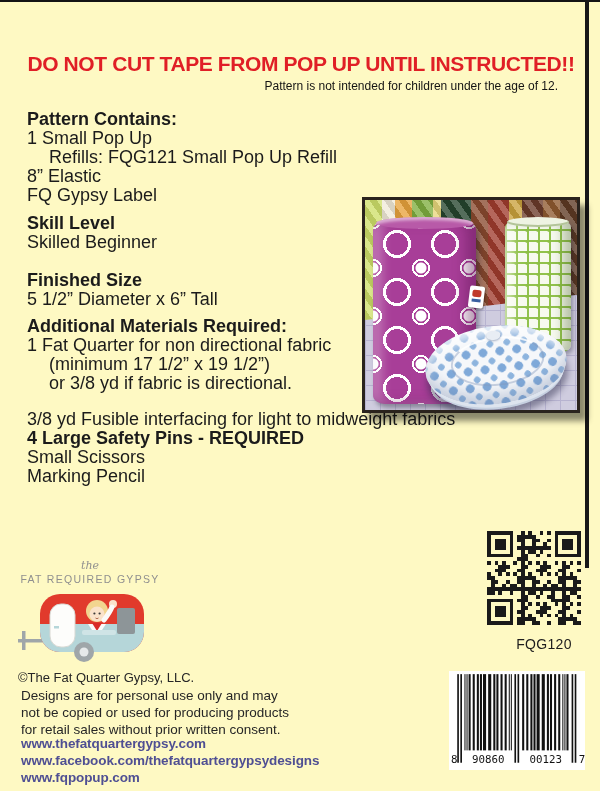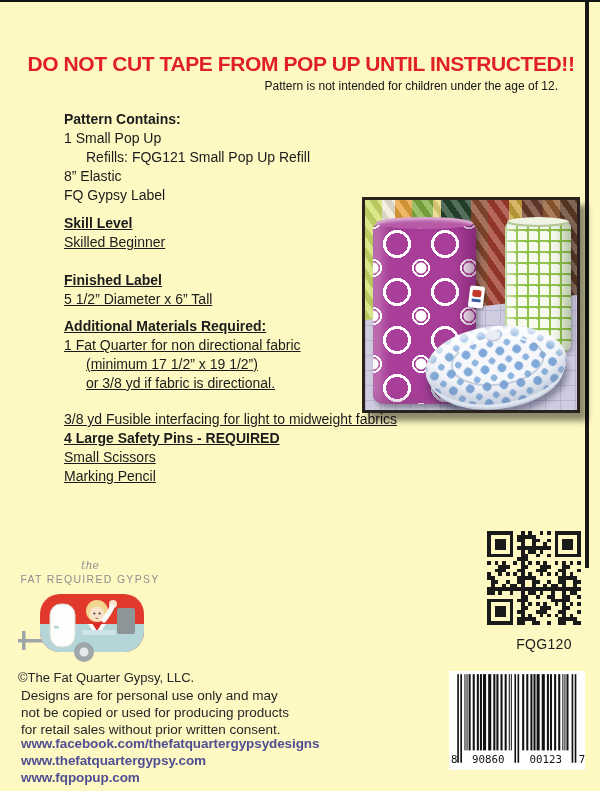--- a/index.html
+++ b/index.html
@@ -13,22 +13,22 @@
 
   .headline{
     position:absolute;top:52px;left:26px;right:24px;text-align:center;
     font-size:21px;font-weight:bold;letter-spacing:-0.4px;color:#e01f26;white-space:nowrap;
   }
   .warning-notes{
     position:absolute;top:79px;right:42px;text-align:right;
     font-size:12px;line-height:15.5px;color:#141414;
   }
 
-  .specs{position:absolute;left:27px;top:110px;width:440px;font-size:14px;line-height:19px;margin-left:37px;}
-  .section + .section{margin-top:9px;text-decoration:underline;}
+  .specs{position:absolute;left:27px;top:110px;width:440px;font-size:18px;line-height:19px;}
+  .section + .section{margin-top:9px;}
   .section:nth-child(3){margin-top:19px;}
   .section:nth-child(4){margin-top:8px;}
   .section:nth-child(5){margin-top:17px;}
   .section:nth-child(6){margin-top:18px;}
   .sec-title{font-weight:bold;}
   .sec-line.indent{padding-left:22px;}
   .sec-line.bold{font-weight:bold;}
 
   
   .photo{
@@ -139,21 +139,21 @@
         <div class="sec-line">1 Small Pop Up</div>
         <div class="sec-line indent">Refills: FQG121 Small Pop Up Refill</div>
         <div class="sec-line">8” Elastic</div>
         <div class="sec-line">FQ Gypsy Label</div>
       </div>
       <div class="section">
         <div class="sec-title">Skill Level</div>
         <div class="sec-line">Skilled Beginner</div>
       </div>
       <div class="section">
-        <div class="sec-title">Finished Label</div>
+        <div class="sec-title">Finished Size</div>
         <div class="sec-line">5 1/2” Diameter x 6” Tall</div>
       </div>
       <div class="section">
         <div class="sec-title">Additional Materials Required:</div>
         <div class="sec-line">1 Fat Quarter for non directional fabric</div>
         <div class="sec-line indent">(minimum 17 1/2” x 19 1/2”)</div>
         <div class="sec-line indent">or 3/8 yd if fabric is directional.</div>
       </div>
       <div class="section">
         <div class="sec-line">3/8 yd Fusible interfacing for light to midweight fabrics</div>
@@ -218,22 +218,22 @@
 
   <div class="legal">
 
   <div>Designs are for personal use only and may</div>
       <div>not be copied or used for producing products</div>
       <div>for retail sales without prior written consent.</div>
     </div>
 
   <div class="websites">
 
-  <div>www.facebook.com/thefatquartergypsydesigns</div>
-      <div>www.thefatquartergypsy.com</div>
+  <div>www.thefatquartergypsy.com</div>
+      <div>www.facebook.com/thefatquartergypsydesigns</div>
       <div>www.fqpopup.com</div>
     </div>
 
   <div class="qr"><svg viewBox="0 0 25 25" shape-rendering="crispEdges" fill="#1a1a1a" xmlns="http://www.w3.org/2000/svg">
         <rect x="0" y="0" width="1" height="1"></rect>
         <rect x="1" y="0" width="1" height="1"></rect>
         <rect x="2" y="0" width="1" height="1"></rect>
         <rect x="3" y="0" width="1" height="1"></rect>
         <rect x="4" y="0" width="1" height="1"></rect>
         <rect x="5" y="0" width="1" height="1"></rect>

